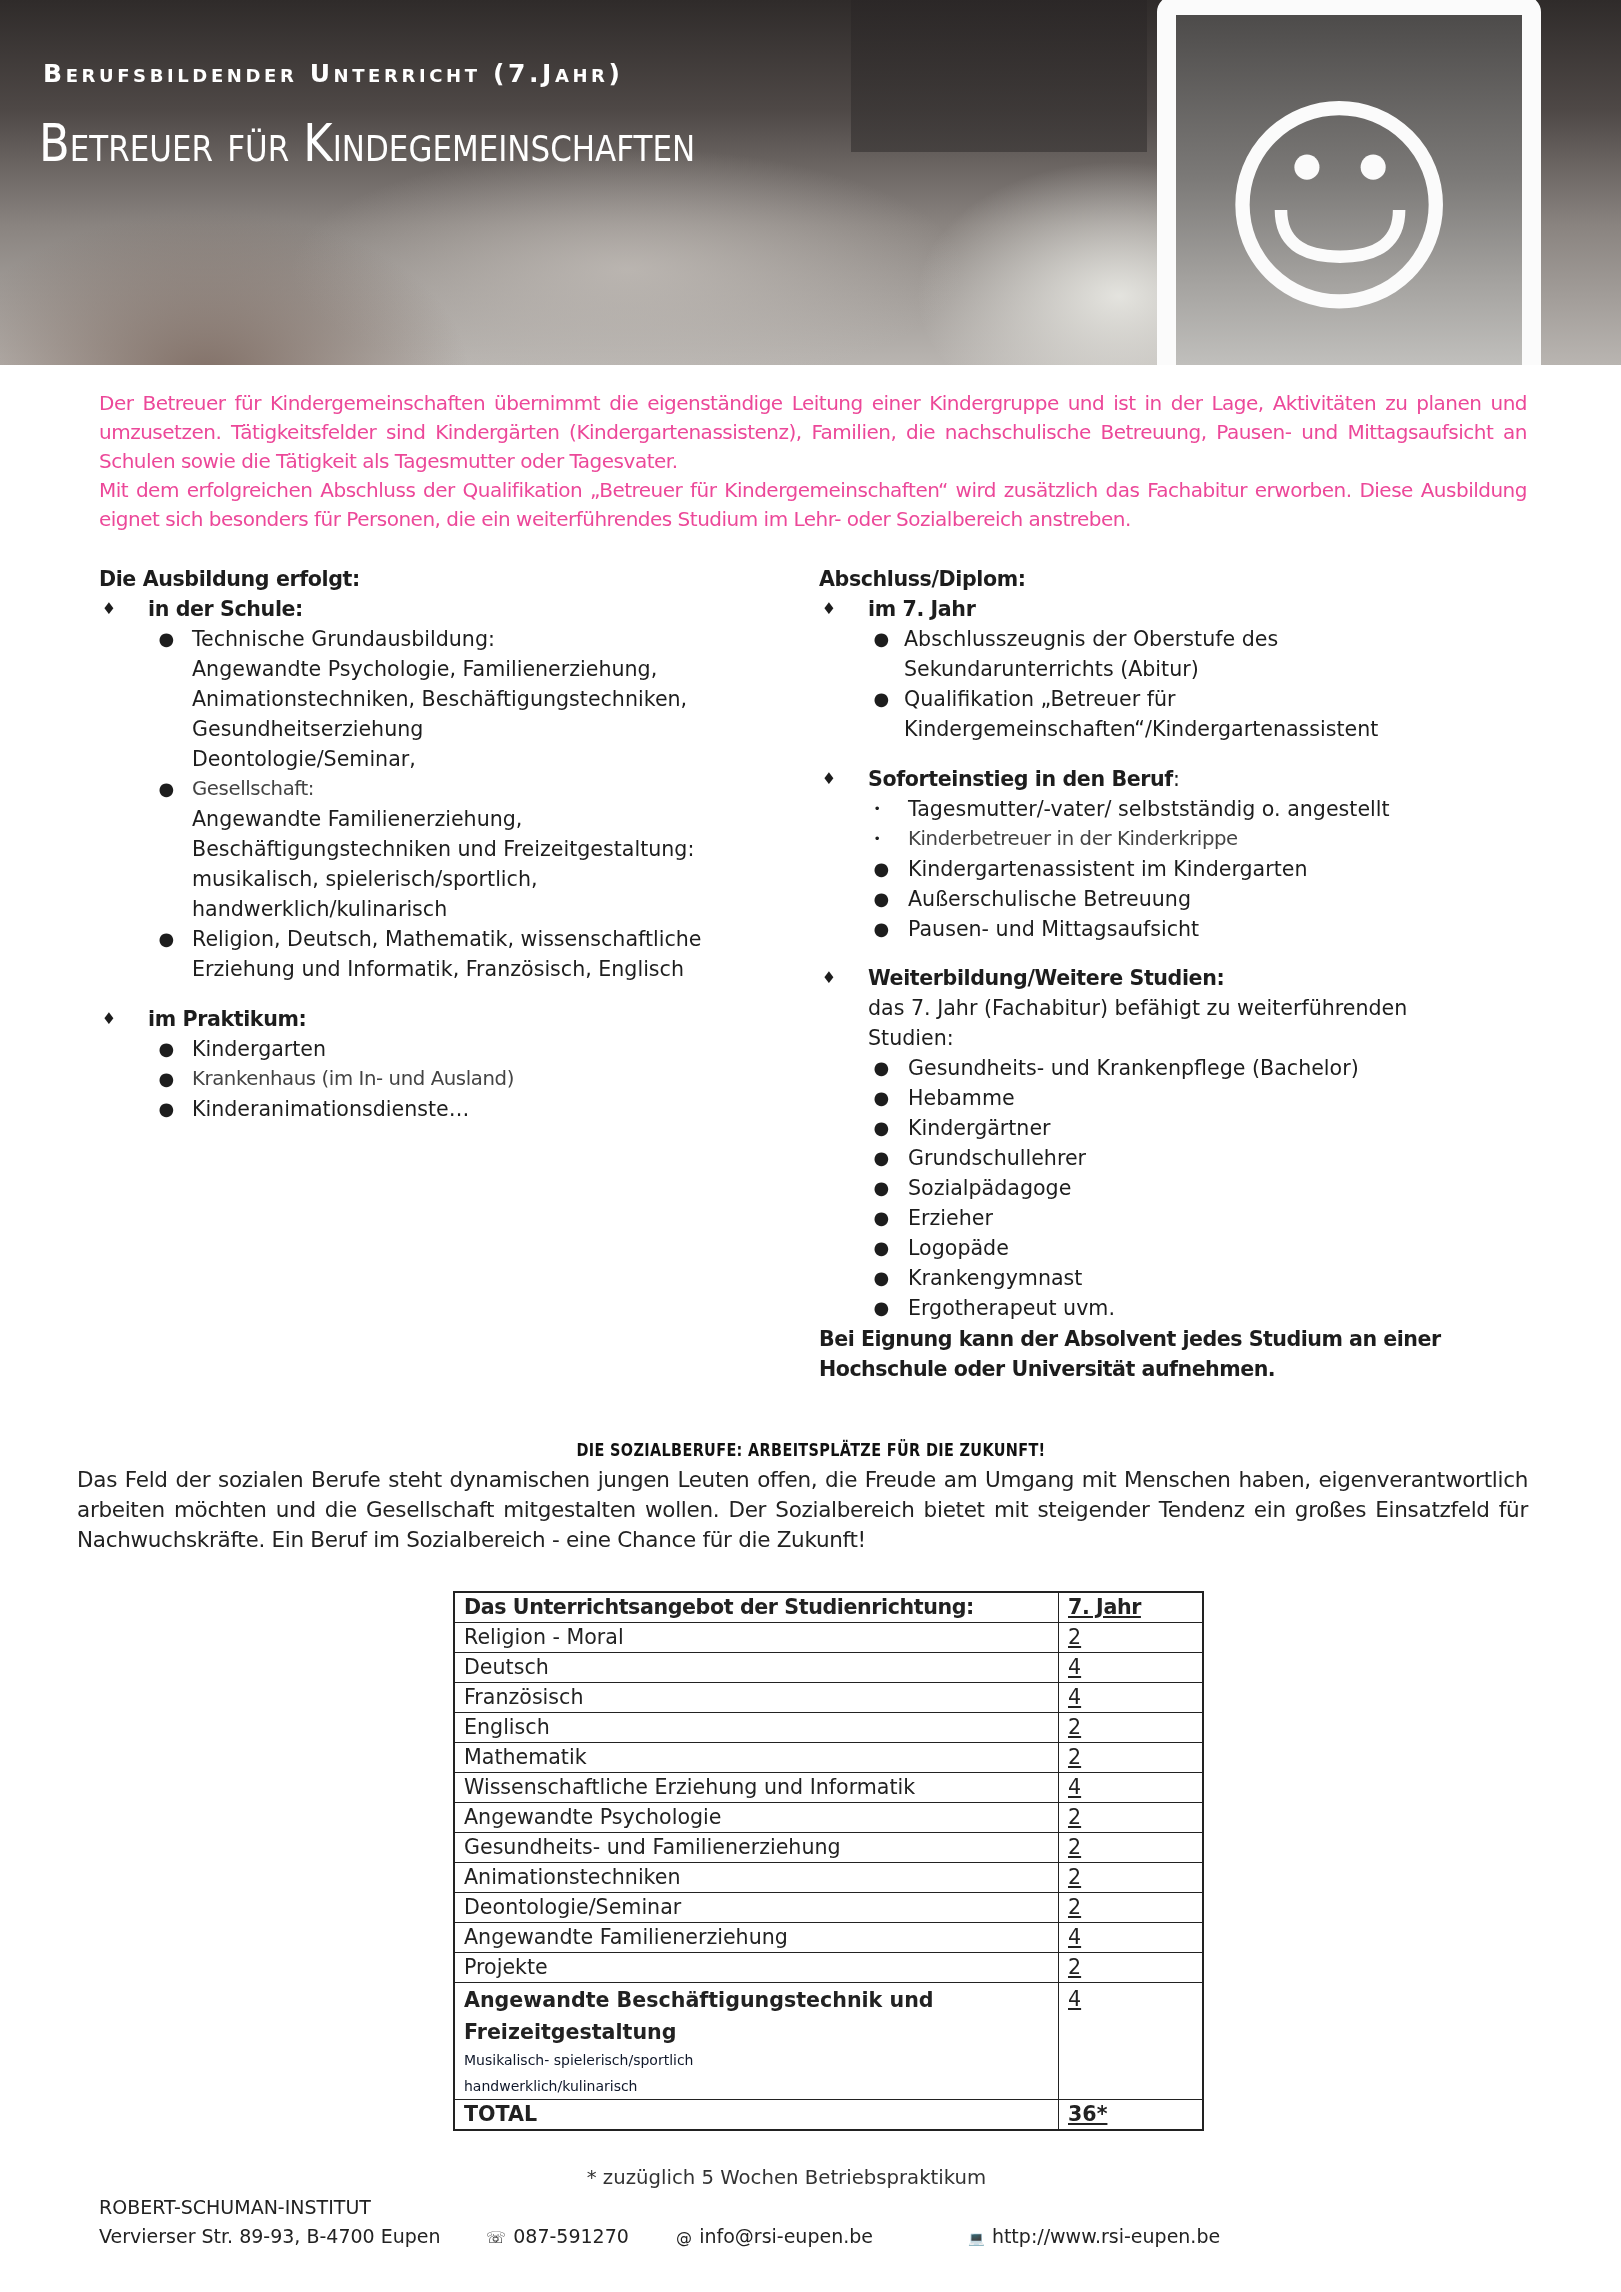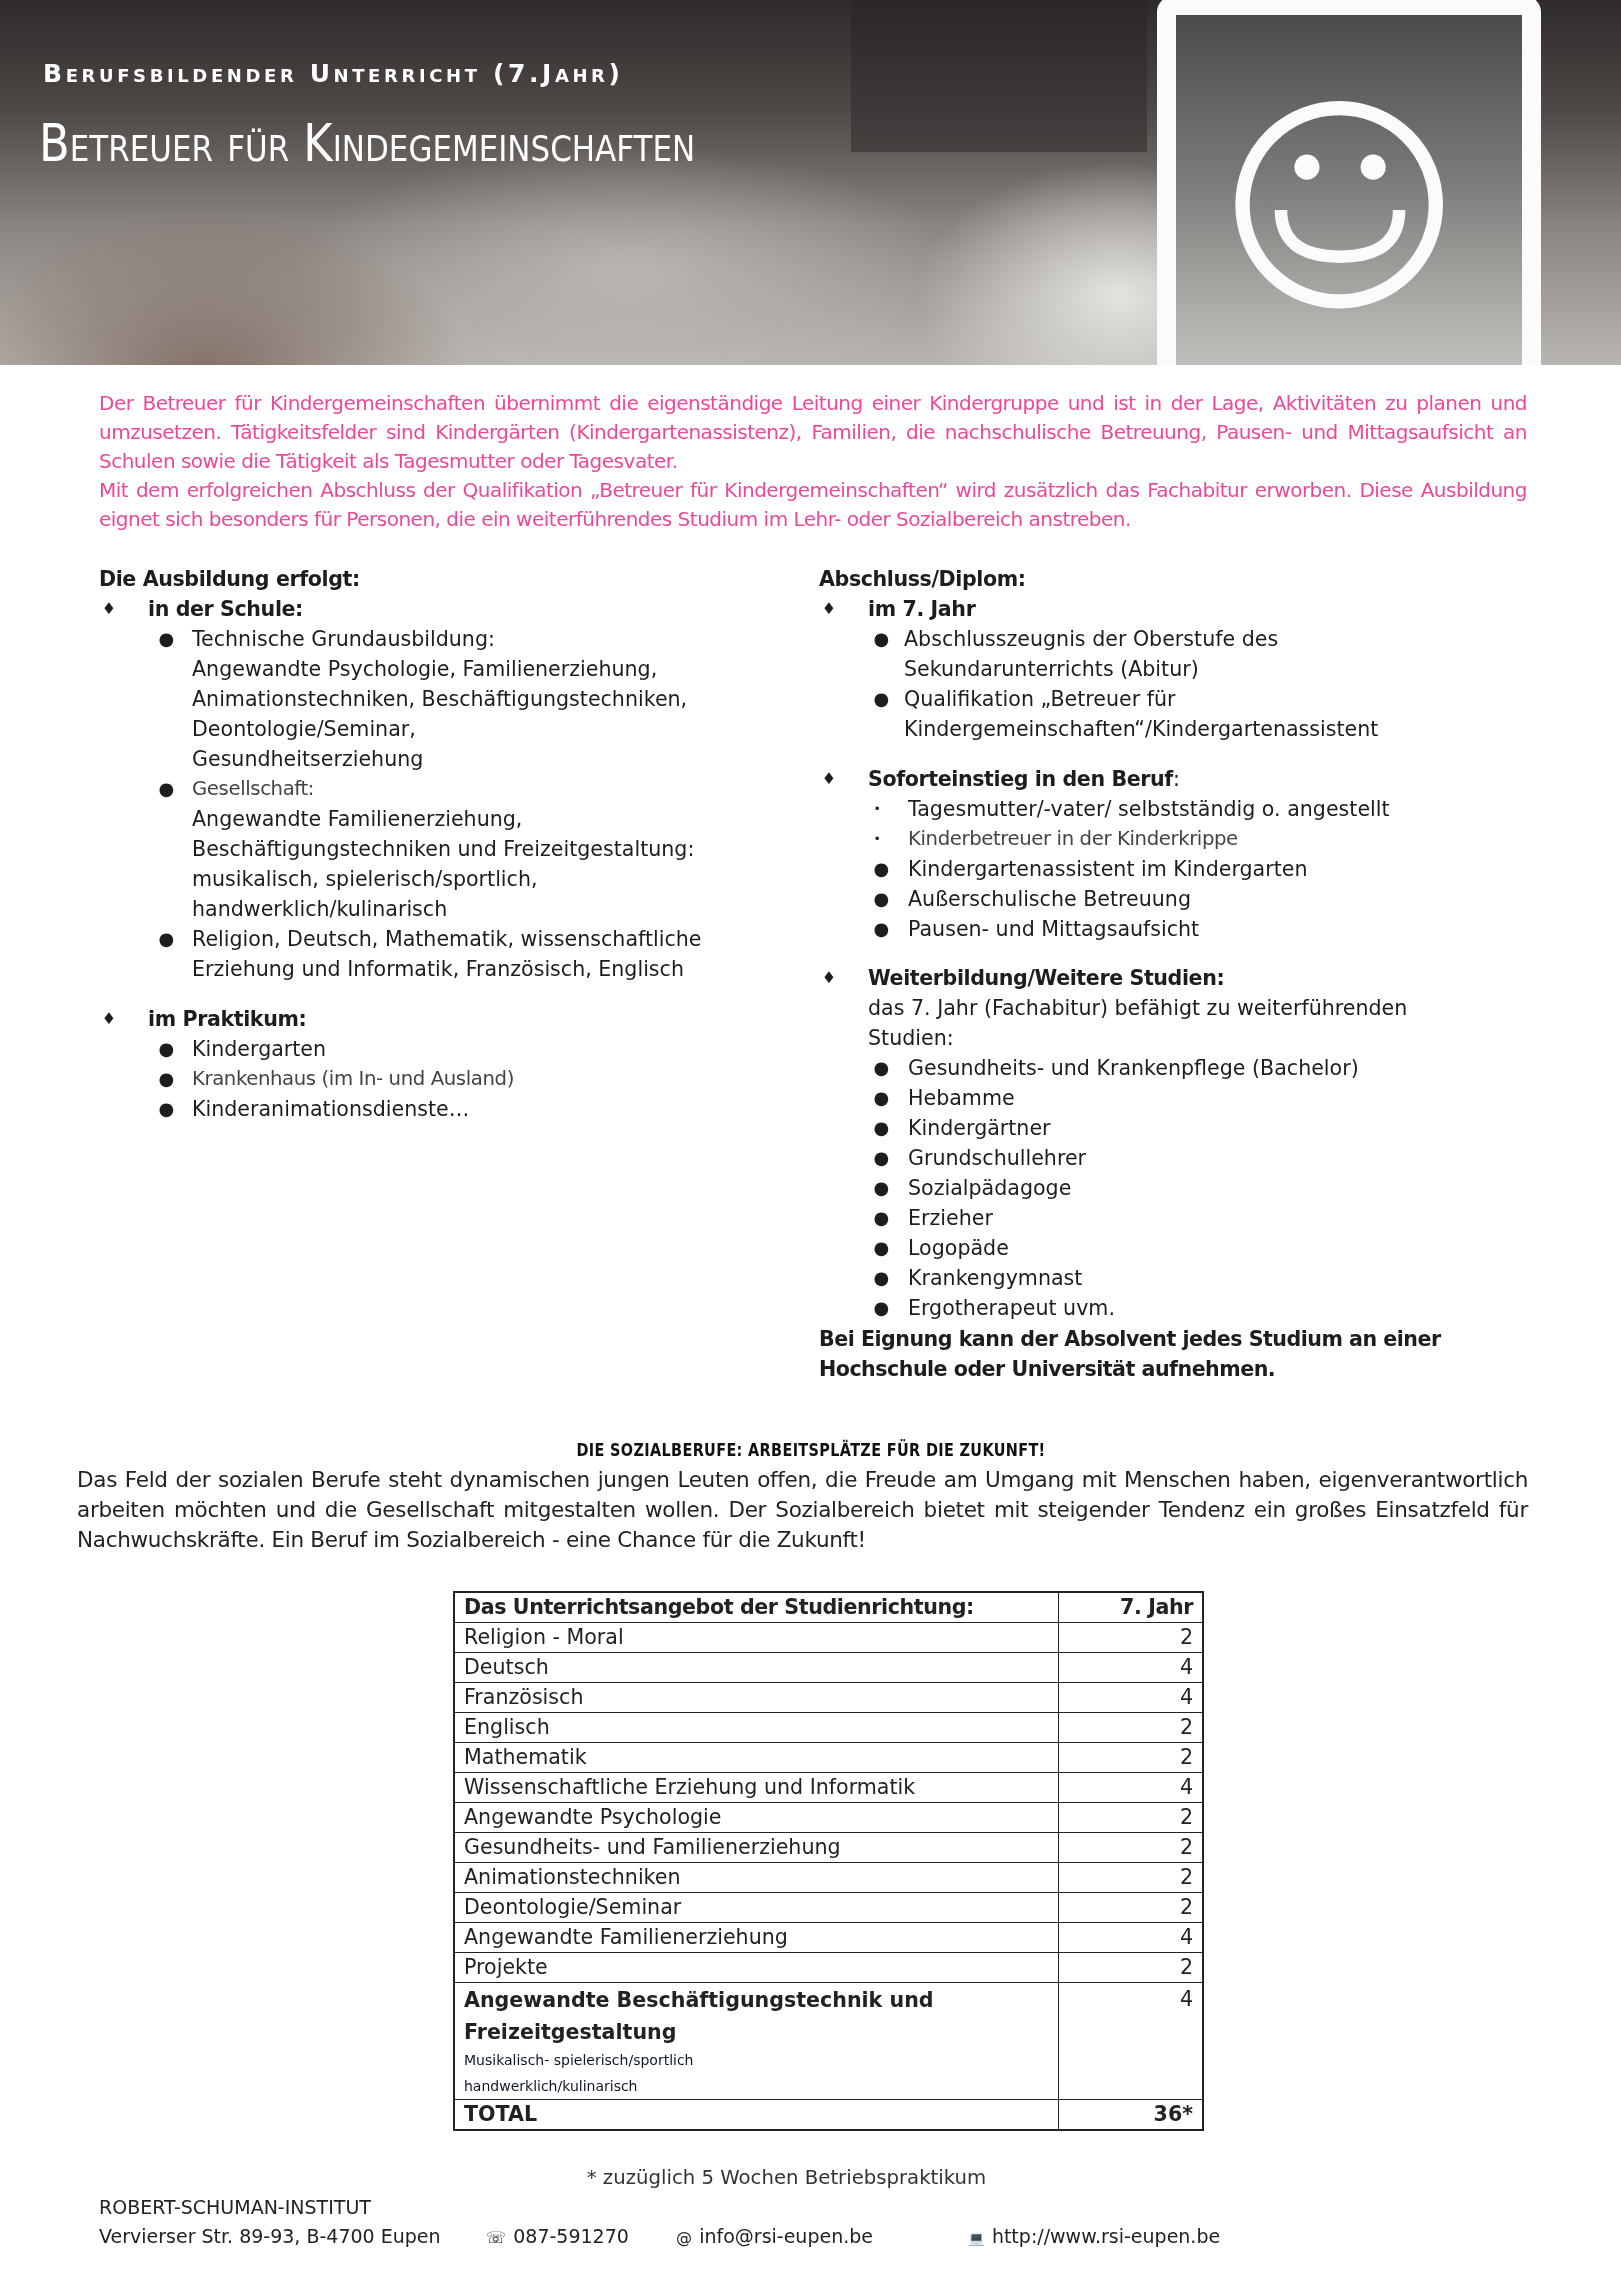--- a/index.html
+++ b/index.html
@@ -74,21 +74,21 @@
 
   table.curriculum {
     position: absolute; left: 453px; top: 1591px; width: 751px;
     border-collapse: collapse; font-size: 20.6px; color: #222;
     border: 2.7px solid #222;
   }
   table.curriculum td {
     border: 1.8px solid #222; padding: 0 9px; height: 29px; line-height: 29px;
     vertical-align: top;
   }
-  table.curriculum td.hours { width: 125px; text-align: right; }
+  table.curriculum td.hours { width: 125px; text-align: left; text-decoration: underline; }
   table.curriculum tr.head td { font-weight: bold; letter-spacing: -0.4px; }
   table.curriculum tr.total td { font-weight: bold; }
   table.curriculum .subnote { font-size: 14px; line-height: 26px; color: #0f172a; }
   table.curriculum .boldline { font-weight: bold; line-height: 30px; padding-top: 1.8px; }
 
   .footnote {
     position: absolute; left: 0; width: 1501px; top: 2166px; text-align: center;
     font-size: 19.7px; color: #333; padding-left: 72px; box-sizing: border-box;
   }
   .footer {
@@ -126,22 +126,22 @@
   <div class="diamond-row h-bold">
     <span class="dm">♦</span>
     <span>in der Schule:</span>
   </div>
 
   <div class="bul">
     <span class="dot">●</span>
     <div>Technische Grundausbildung:</div>
     <div>Angewandte Psychologie, Familienerziehung,</div>
     <div>Animationstechniken, Beschäftigungstechniken,</div>
+    <div>Gesundheitserziehung</div>
     <div>Deontologie/Seminar,</div>
-    <div>Gesundheitserziehung</div>
   </div>
   <div class="bul">
     <span class="dot">●</span>
     <div class="light">Gesellschaft:</div>
     <div>Angewandte Familienerziehung,</div>
     <div>Beschäftigungstechniken und Freizeitgestaltung:</div>
     <div>musikalisch, spielerisch/sportlich,</div>
     <div>handwerklich/kulinarisch</div>
   </div>
   <div class="bul">

